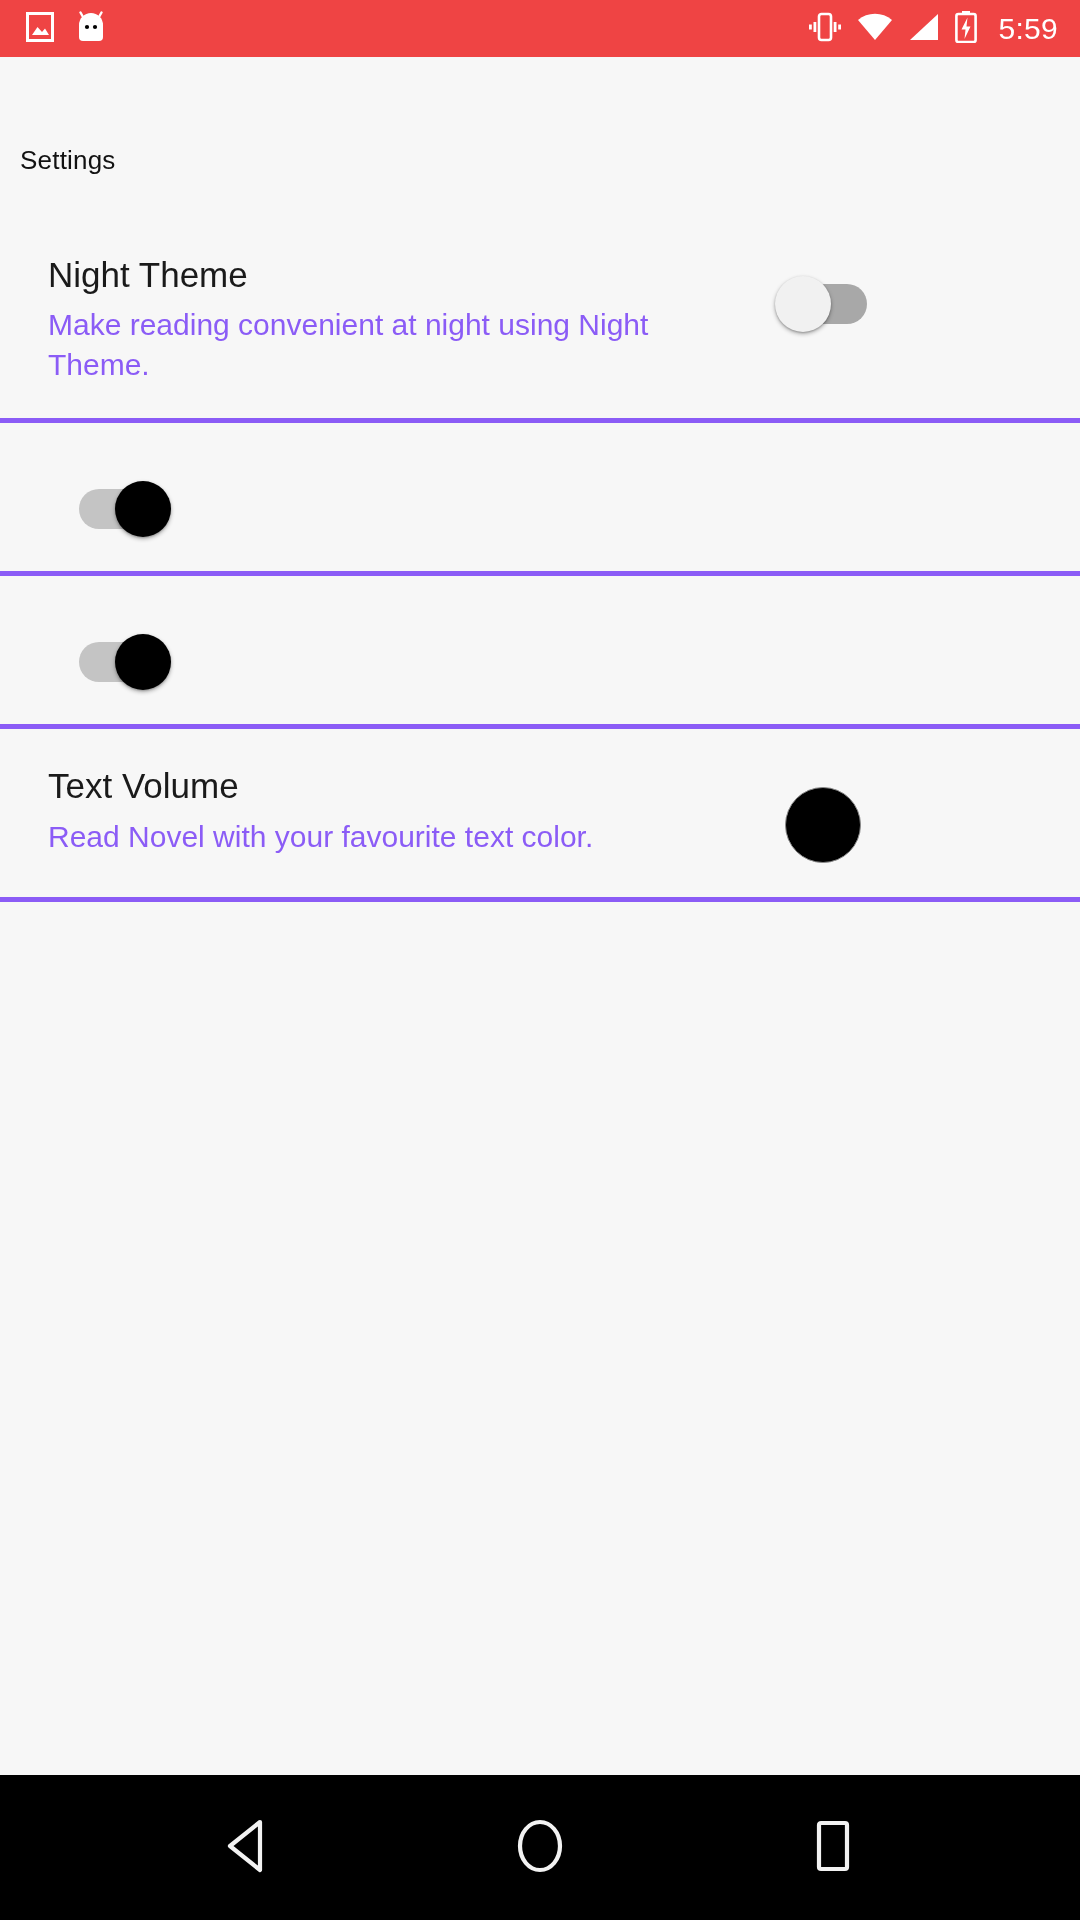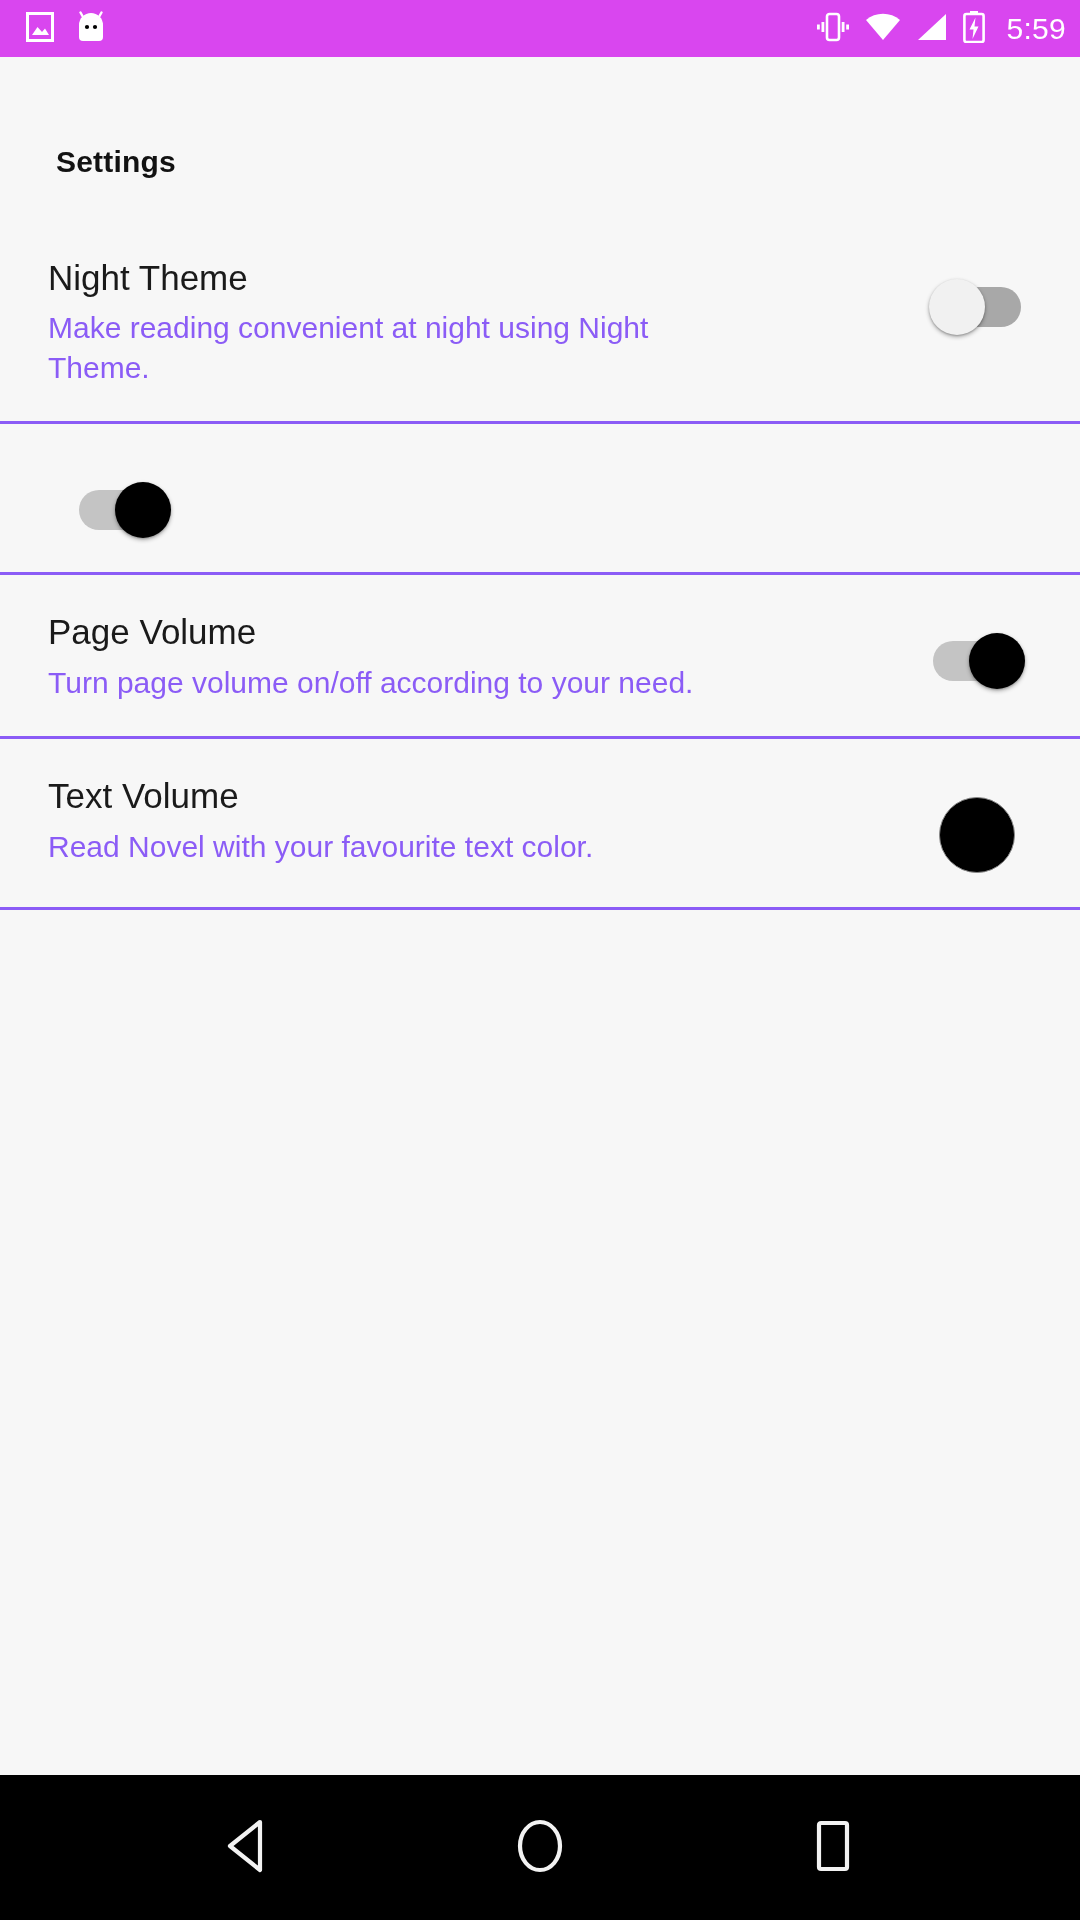--- a/index.html
+++ b/index.html
@@ -6,49 +6,48 @@
   html, body {
     width:1080px; height:1920px;
     background:#f7f7f7;
     font-family:"Liberation Sans", sans-serif;
     overflow:hidden;
   }
   body { display:flex; flex-direction:column; }
 
   
   .status-bar {
-    height:57px; background:#d946ef; flex:0 0 57px;
+    height:57px; background:#ef4444; flex:0 0 57px;
     display:flex; align-items:center;
-    padding:0 14px 0 26px;
+    padding:0 22px 0 26px;
   }
   .status-left { display:flex; align-items:center; gap:22px; }
   .status-spacer { flex:1 1 auto; }
   .status-right { display:flex; align-items:center; gap:15px; }
   .status-time {
     color:#fff; font-size:30px; letter-spacing:0.3px;
     font-family:"Liberation Sans", sans-serif; margin-left:6px;
   }
   .sicon { display:block; }
 
   
   .content { flex:1 1 auto; background:#f7f7f7; position:relative; overflow:hidden; }
 
   .page-title {
-    font-size:30px; font-weight:bold; color:#121212;
-    padding:88px 0 0 56px; letter-spacing:0.2px;
+    font-size:26px; font-weight:normal; color:#121212;
+    padding:88px 0 0 20px; letter-spacing:0.2px;
   }
 
   .settings-list { margin-top:42px; }
 
   .setting-row {
     display:flex; align-items:flex-start;
     padding:36px 28px 34px 48px;
-    border-bottom:3px solid #8b5cf6;
+    border-bottom:5px solid #8b5cf6;
     min-height:140px;
-    justify-content:space-between;
   }
   .row-text { flex:1 1 auto; padding-right:26px; max-width:700px; }
   .row-title {
     font-size:35px; color:#1a1a1a; line-height:1.18;
     font-weight:400; letter-spacing:0px;
   }
   .row-subtitle {
     font-size:30px; color:#8b5cf6; line-height:1.32;
     margin-top:10px; letter-spacing:0px;
   }
@@ -169,24 +168,20 @@
     <div class="setting-row">
       <div class="row-control">
         <div class="toggle on">
           <div class="track"></div>
           <div class="thumb"></div>
         </div>
       </div>
     </div>
 
     <div class="setting-row">
-      <div class="row-text">
-        <div class="row-title">Page Volume</div>
-        <div class="row-subtitle">Turn page volume on/off according to your need.</div>
-      </div>
       <div class="row-control">
         <div class="toggle on">
           <div class="track"></div>
           <div class="thumb"></div>
         </div>
       </div>
     </div>
 
     <div class="setting-row">
       <div class="row-text">

